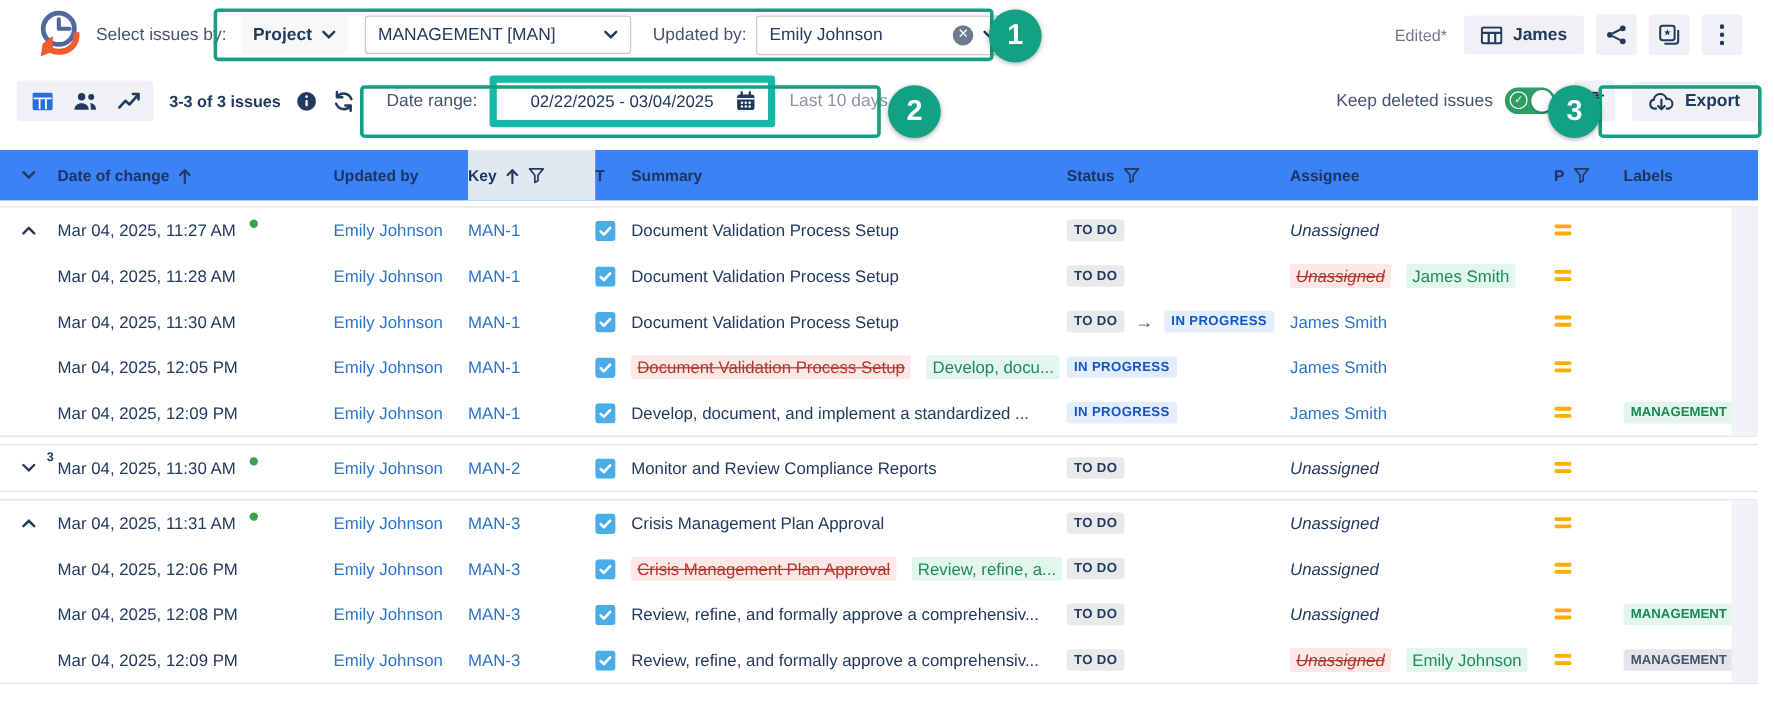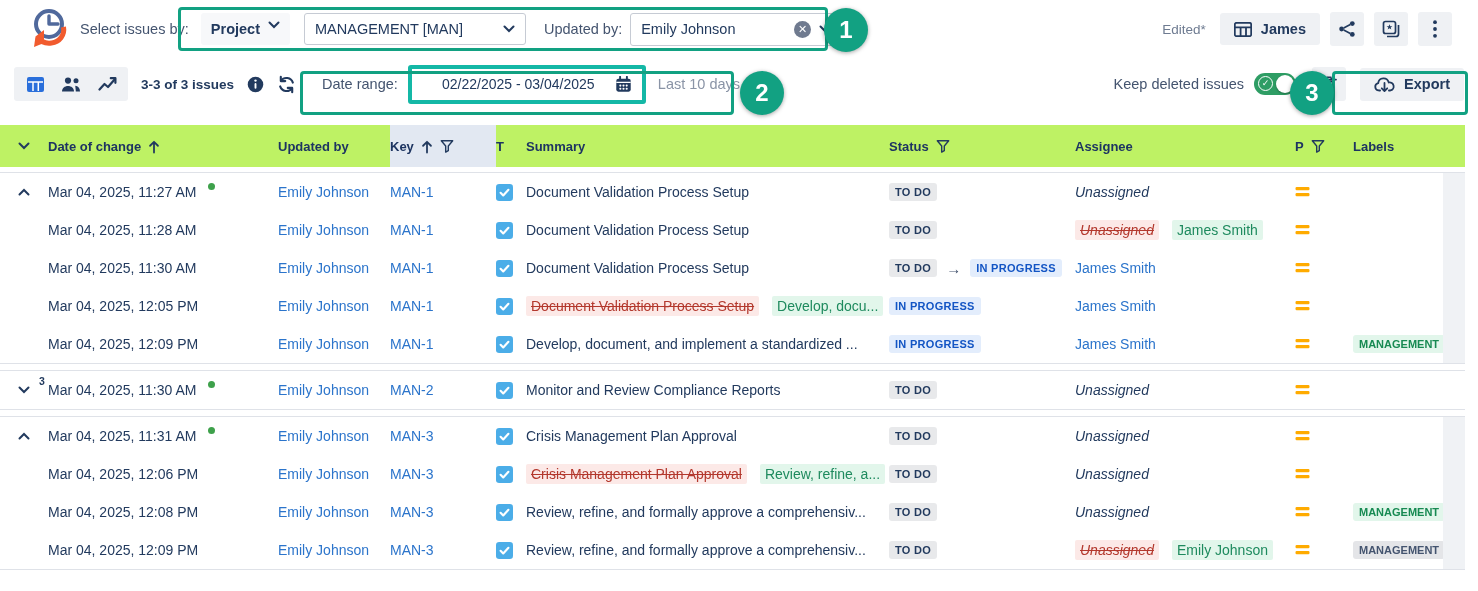--- a/index.html
+++ b/index.html
@@ -4,21 +4,21 @@
 <style>
   * { margin:0; padding:0; box-sizing:border-box; }
   html,body { width:1478px; height:591px; background:#fff; overflow:hidden;
     font-family:"Liberation Sans","DejaVu Sans",sans-serif; color:#223A5E; }
   svg { display:block; }
 
   
   .topbar { height:58px; display:flex; align-items:center; padding:0 26px; position:relative; }
   .lbl { color:#44546F; font-size:14.5px; white-space:nowrap; }
   .logo { width:44px; height:46px; margin-right:10px; }
-  .dd-btn { display:flex; gap:8px; margin-left:12px; padding:8px 10px;
+  .dd-btn { display:flex; align-items:center; gap:8px; margin-left:12px; padding:8px 10px;
     background:#F7F8FA; border:none; border-radius:3px; font-weight:700; font-size:14.5px;
     color:#223A5E; cursor:pointer; font-family:inherit; }
   .select { display:flex; align-items:center; gap:8px; margin-left:14px; padding:7px 10px;
     background:#fff; border:1px solid #C6CBD4; border-radius:3px; font-size:14.5px; color:#223A5E; cursor:pointer; }
   .select .grow { flex:1; text-align:left; }
   .sel-man { width:222px; }
   .sel-user { width:212px; margin-left:8px; }
   .clear-x { width:17px; height:17px; border-radius:50%; background:#6F7A8F; color:#fff;
     font-size:11px; line-height:17px; text-align:center; font-weight:700; }
   .updby { margin-left:18px; }
@@ -32,21 +32,21 @@
 
   
   .toolbar { height:52px; display:flex; align-items:center; padding:0 14px; position:relative; }
   .seg { display:flex; background:#EFF1F4; border-radius:3px; padding:4px 5px; gap:4px; }
   .seg-cell { width:32px; height:26px; display:flex; align-items:center; justify-content:center;
     border-radius:3px; cursor:pointer; background:transparent; border:none; }
   .count { font-size:13.5px; font-weight:700; color:#223A5E; margin-left:13px; }
   .mini-icon { margin-left:13px; cursor:pointer; display:flex; }
   .dr-label { margin-left:26px; }
   .date-input { display:flex; align-items:center; margin-left:10px; width:238px; padding:7px 10px;
-    border:4px solid #14b8a6; border-radius:3px; font-size:14px; color:#223A5E; cursor:text; }
+    border:6px solid #14b8a6; border-radius:3px; font-size:14px; color:#223A5E; cursor:text; }
   .date-input .dval { flex:1; text-align:center; }
   .preset { color:#8A94A6; font-size:14.5px; margin-left:12px; }
   .tb-right { margin-left:auto; display:flex; align-items:center; }
   .kd-label { font-size:14.5px; color:#44546F; }
   .toggle { width:42px; height:22px; border-radius:11px; background:#2E9D64; margin-left:10px;
     position:relative; cursor:pointer; }
   .toggle .tick { position:absolute; left:4px; top:3px; width:15px; height:15px; border:1.5px solid #fff;
     border-radius:50%; color:#fff; font-size:9px; line-height:13px; text-align:center; font-weight:700; }
   .toggle .knob { position:absolute; right:2px; top:2px; width:18px; height:18px; border-radius:50%;
     background:#fff; box-shadow:0 1px 2px rgba(0,0,0,.3); }
@@ -59,21 +59,21 @@
   .anno-1 { left:178px; top:7px; width:650px; height:44px; }
   .anno-2 { left:300px; top:71px; width:434px; height:44px; }
   .anno-3 { left:1332px; top:71px; width:136px; height:44px; }
   .num-badge { position:absolute; width:44px; height:44px; border-radius:50%; background:#12A182;
     color:#fff; font-size:24px; font-weight:700; display:flex; align-items:center; justify-content:center;
     box-shadow:0 1px 4px rgba(0,0,0,.35); z-index:21; }
   .nb-1 { left:824px; top:8px; } .nb-2 { left:740px; top:71px; } .nb-3 { left:1290px; top:71px; }
 
   
   .table-wrap { padding:15px 13px 0 0; }
-  .thead { display:flex; align-items:center; height:42px; background:#bef264; font-size:13px;
+  .thead { display:flex; align-items:center; height:42px; background:#3b82f6; font-size:13px;
     font-weight:700; color:#1D3461; }
   .cell { display:flex; align-items:center; gap:7px; padding-right:6px; }
   .c-toggle { width:48px; padding-left:18px; }
   .c-date { width:230px; } .c-upd { width:112px; } .c-key { width:106px; }
   .c-type { width:30px; } .c-sum { flex:1; min-width:0; } .c-status { width:186px; }
   .c-assn { width:220px; } .c-pri { width:58px; } .c-lbl { width:112px; }
   .thead .c-key { background:#E2E8F2; align-self:stretch; }
   .group { border-top:1px solid #DFE2E8; border-bottom:1px solid #DFE2E8; margin-top:6px;
     position:relative; background:#fff; }
   .group:first-of-type { margin-top:5px; }

